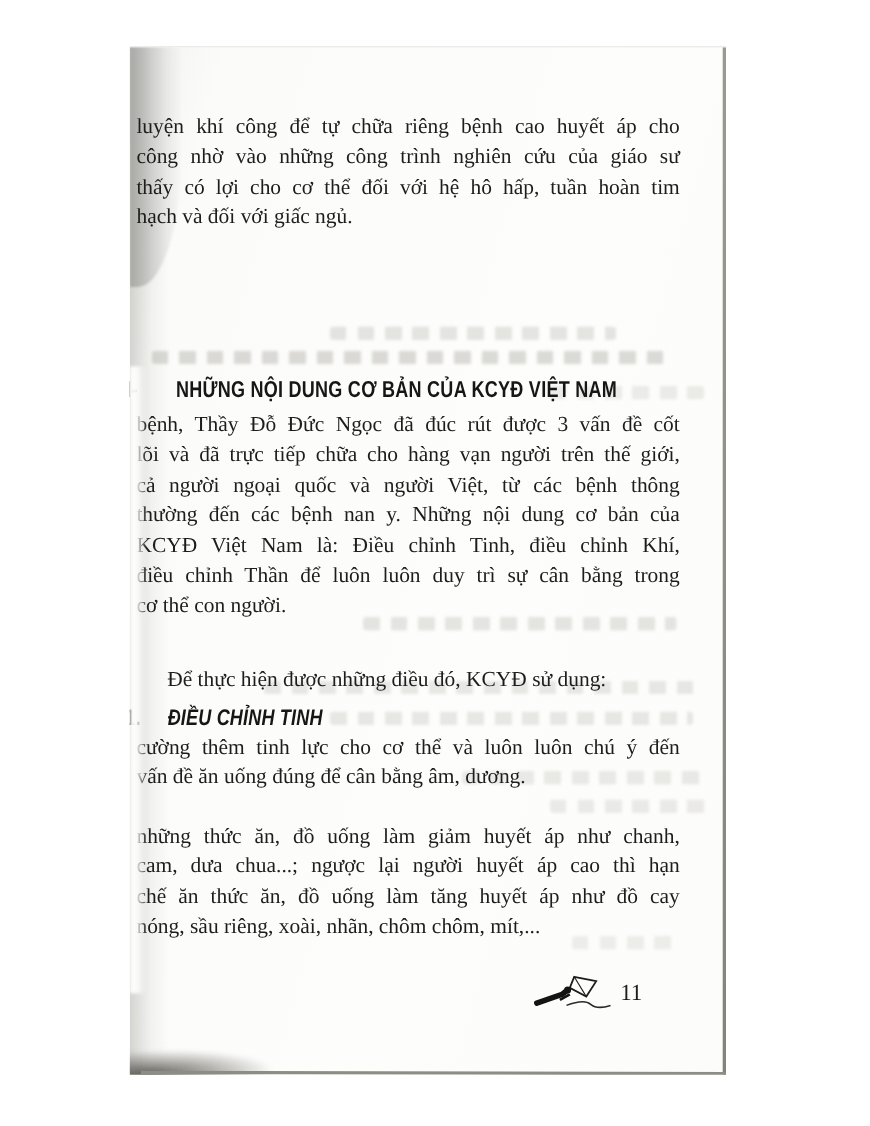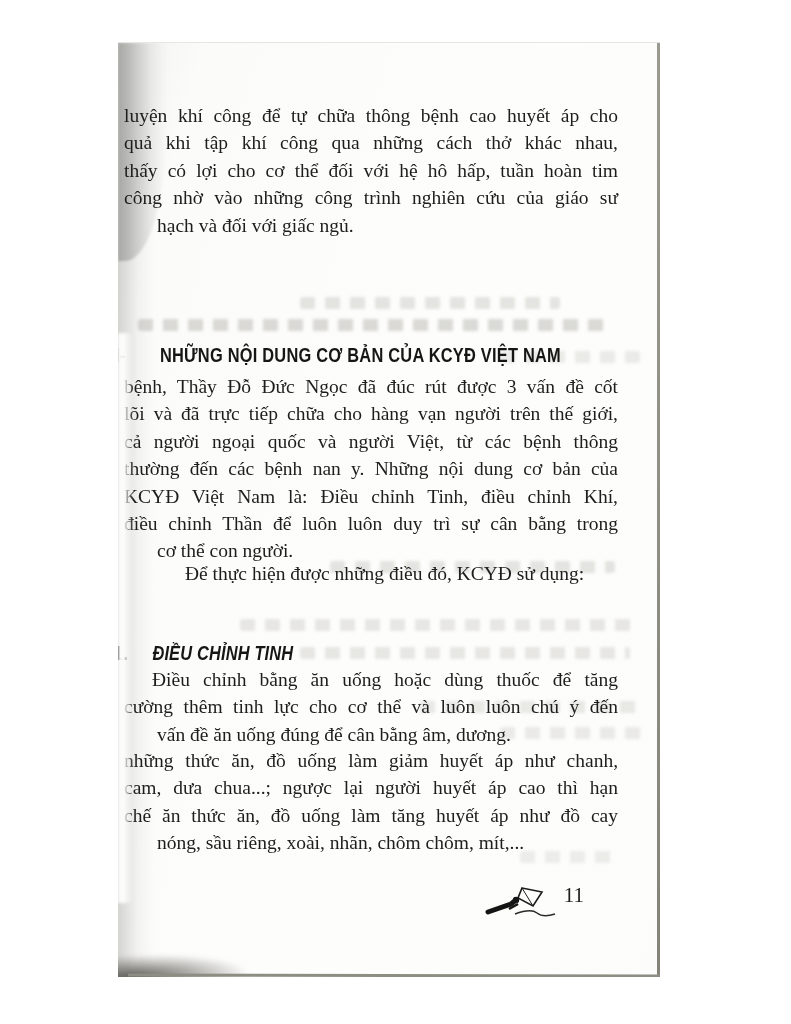--- a/index.html
+++ b/index.html
@@ -67,39 +67,39 @@
   .b9{left:402px;top:808px;width:95px;opacity:.22;}
 
   
   .textblock{position:absolute;left:6px;top:0;width:494px;z-index:3;color:#1d1d1b;}
   .para{position:absolute;left:0;width:494px;font-size:19.5px;line-height:27.4px;}
   .line{
     text-align:justify;text-align-last:justify;text-justify:inter-word;
     white-space:normal;height:27.4px;overflow:visible;
   }
   .line.first{padding-left:28px;}
-  .line.last{text-align-last:left;margin-left:33px;}
+  .line.last{text-align-last:left;}
   .p1{top:59px;}
   .p2{top:330px;}
-  .p3{top:517px;}
+  .p3{top:562px;}
   .p4{top:623px;}
   .p5{top:704px;}
 
   .heading{
     position:absolute;display:flex;white-space:nowrap;
     font-family:"Liberation Sans","DejaVu Sans",sans-serif;font-weight:700;
     color:#161614;transform-origin:left center;
   }
   .h1{left:-14px;top:300px;font-size:21px;transform:scaleX(.78);letter-spacing:.3px;}
   .h1 .hnum{width:64px;flex:0 0 auto;}
   .h2{left:-10px;top:598px;font-size:20.5px;font-style:italic;transform:scaleX(.80);letter-spacing:.2px;}
   .h2 .hnum{width:48px;flex:0 0 auto;font-style:normal;}
 
   
-  .footer{position:absolute;right:76px;top:842px;display:flex;align-items:flex-start;gap:7px;z-index:4;}
+  .footer{position:absolute;right:76px;top:842px;display:flex;align-items:center;gap:7px;z-index:4;}
   .footer .pagenum{font-size:21px;color:#1d1d1b;line-height:1;}
   .ornament{display:block;}
 </style>
 </head>
 <body>
 
 <div class="photo">
   <div class="page">
 
     <div class="shade-topleft"></div>
@@ -111,24 +111,23 @@
     <div class="bleed b4"></div>
     <div class="bleed b5"></div>
     <div class="bleed b6"></div>
     <div class="bleed b7"></div>
     <div class="bleed b8"></div>
     <div class="bleed b9"></div>
 
     <div class="textblock">
 
       <div class="para p1">
-        <div class="line">luyện khí công để tự chữa thông bệnh cao huyết áp cho</div>
-        <div class="line">quả khi tập khí công qua những cách thở khác nhau,</div>
+        <div class="line">luyện khí công để tự chữa riêng bệnh cao huyết áp cho</div>
+        <div class="line">công nhờ vào những công trình nghiên cứu của giáo sư</div>
         <div class="line">thấy có lợi cho cơ thể đối với hệ hô hấp, tuần hoàn tim</div>
-        <div class="line">công nhờ vào những công trình nghiên cứu của giáo sư</div>
         <div class="line last">hạch và đối với giấc ngủ.</div>
       </div>
 
       <div class="heading h1">
         <span class="hnum">II-</span>
         <span class="htext">NHỮNG NỘI DUNG CƠ BẢN CỦA KCYĐ VIỆT NAM</span>
       </div>
 
       <div class="para p2">
         <div class="line">bệnh, Thầy Đỗ Đức Ngọc đã đúc rút được 3 vấn đề cốt</div>
@@ -143,21 +142,20 @@
       <div class="para p3">
         <div class="line first last">Để thực hiện được những điều đó, KCYĐ sử dụng:</div>
       </div>
 
       <div class="heading h2">
         <span class="hnum">1.</span>
         <span class="htext">ĐIỀU CHỈNH TINH</span>
       </div>
 
       <div class="para p4">
-        <div class="line first">Điều chỉnh bằng ăn uống hoặc dùng thuốc để tăng</div>
         <div class="line">cường thêm tinh lực cho cơ thể và luôn luôn chú ý đến</div>
         <div class="line last">vấn đề ăn uống đúng để cân bằng âm, dương.</div>
       </div>
 
       <div class="para p5">
         <div class="line">những thức ăn, đồ uống làm giảm huyết áp như chanh,</div>
         <div class="line">cam, dưa chua...; ngược lại người huyết áp cao thì hạn</div>
         <div class="line">chế ăn thức ăn, đồ uống làm tăng huyết áp như đồ cay</div>
         <div class="line last">nóng, sầu riêng, xoài, nhãn, chôm chôm, mít,...</div>
       </div>

